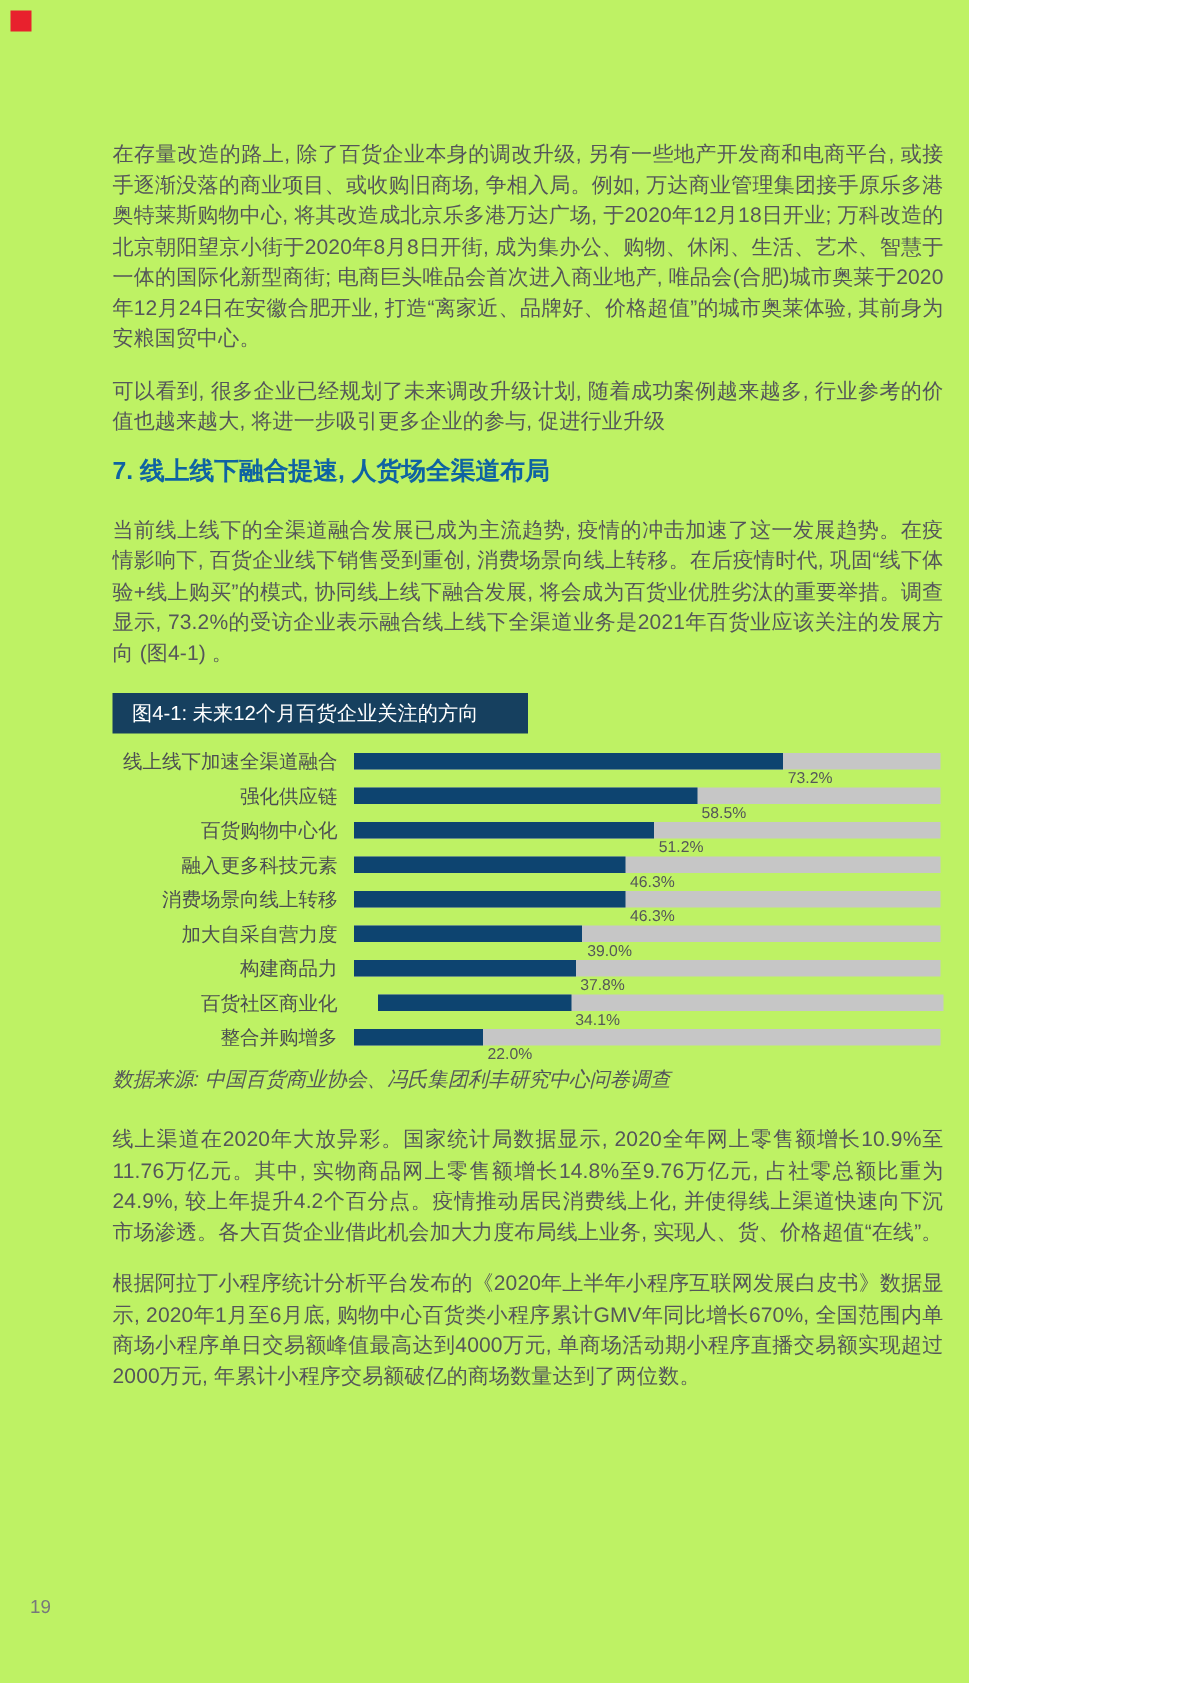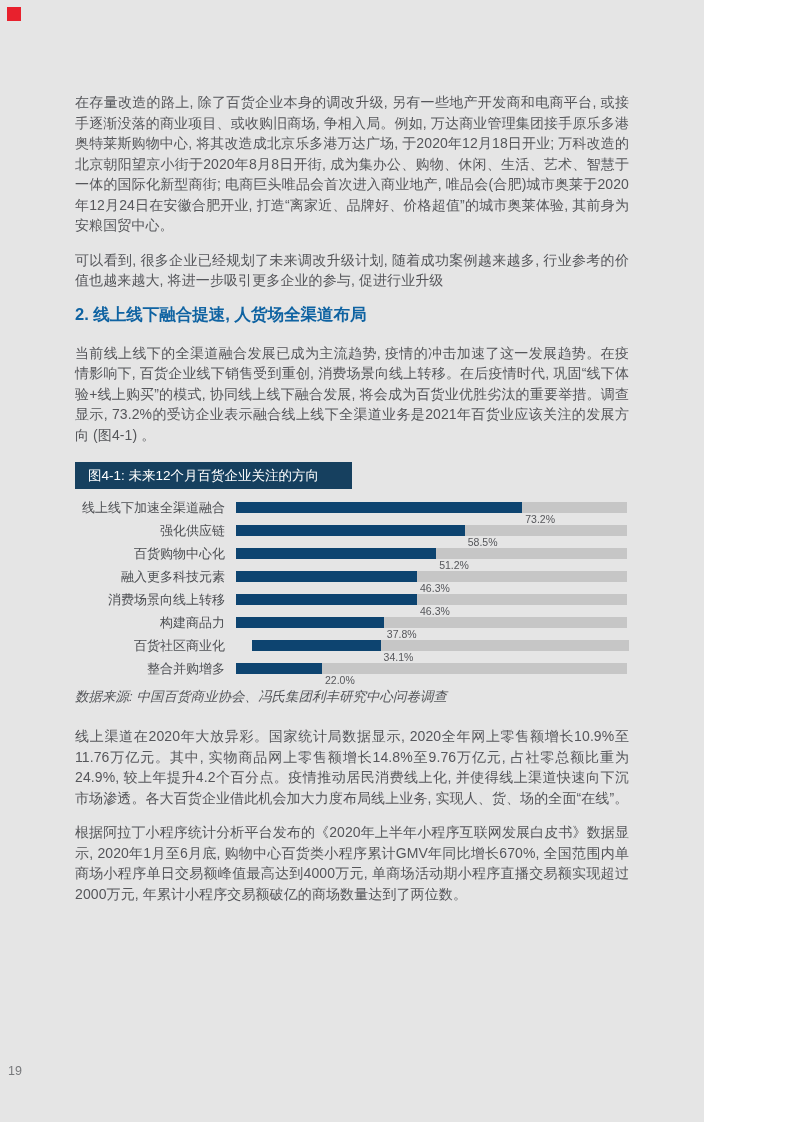--- a/index.html
+++ b/index.html
@@ -1,17 +1,17 @@
 <!DOCTYPE html>
 <html><head>
 <meta charset="utf-8">
 <style>
   html,body{margin:0;padding:0;background:#ffffff;}
   .page{
-    position:relative;width:704px;height:1122px;background:#e5e5e5;overflow:hidden;
+    position:relative;width:646px;height:1122px;background:#bef264;overflow:hidden;
     font-family:"Liberation Sans","DejaVu Sans",sans-serif;
   }
   .brand-square{position:absolute;left:7px;top:7px;width:14px;height:14px;background:#e8212d;}
   .col{position:absolute;left:75px;top:92px;width:554px;}
   .body-p{
     font-size:14px;line-height:20.5px;color:#55565a;margin:0 0 14px 0;
     text-align:justify;letter-spacing:0.1px;
   }
   .body-p.last{margin-bottom:0;}
   .sec-h{
@@ -30,36 +30,36 @@
   }
   .ctrack{position:relative;width:391px;height:11px;background:#c6c6c6;}
   .cfill{position:absolute;left:0;top:0;bottom:0;background:#0d4470;}
   .cval{
     position:absolute;top:12px;font-size:10.5px;line-height:11.5px;color:#55565a;
     padding-left:3px;white-space:nowrap;
   }
   .source{
     font-style:italic;font-size:13.5px;color:#54565a;margin:14px 0 21px 0;line-height:17px;
   }
-  .pagenum{position:absolute;left:8px;top:1064px;font-size:12.5px;color:#77787b;}
+  .pagenum{position:absolute;left:20px;top:1064px;font-size:12.5px;color:#77787b;}
 </style>
 </head>
 <body>
 
 <div class="page">
 
   <div class="brand-square"></div>
 
   <div class="col">
 
     <p class="body-p">在存量改造的路上, 除了百货企业本身的调改升级, 另有一些地产开发商和电商平台, 或接手逐渐没落的商业项目、或收购旧商场, 争相入局。例如, 万达商业管理集团接手原乐多港奥特莱斯购物中心, 将其改造成北京乐多港万达广场, 于2020年12月18日开业; 万科改造的北京朝阳望京小街于2020年8月8日开街, 成为集办公、购物、休闲、生活、艺术、智慧于一体的国际化新型商街; 电商巨头唯品会首次进入商业地产, 唯品会(合肥)城市奥莱于2020年12月24日在安徽合肥开业, 打造“离家近、品牌好、价格超值”的城市奥莱体验, 其前身为安粮国贸中心。</p>
 
     <p class="body-p">可以看到, 很多企业已经规划了未来调改升级计划, 随着成功案例越来越多, 行业参考的价值也越来越大, 将进一步吸引更多企业的参与, 促进行业升级</p>
 
-    <h2 class="sec-h">2. 线上线下融合提速, 人货场全渠道布局</h2>
+    <h2 class="sec-h">7. 线上线下融合提速, 人货场全渠道布局</h2>
 
     <p class="body-p">当前线上线下的全渠道融合发展已成为主流趋势, 疫情的冲击加速了这一发展趋势。在疫情影响下, 百货企业线下销售受到重创, 消费场景向线上转移。在后疫情时代, 巩固“线下体验+线上购买”的模式, 协同线上线下融合发展, 将会成为百货业优胜劣汰的重要举措。调查显示, 73.2%的受访企业表示融合线上线下全渠道业务是2021年百货业应该关注的发展方向 (图4-1) 。</p>
 
     <div class="figure">
       <div class="fig-title-bar" style="background: rgb(22, 64, 95);">
         <span>图4-1: 未来12个月百货企业关注的方向</span>
       </div>
 
       <div class="chart" id="chart">
           <div class="crow">
@@ -91,20 +91,27 @@
             </div>
           </div>
           <div class="crow">
             <div class="clabel">消费场景向线上转移</div>
             <div class="ctrack" style="background: rgb(198, 198, 198);">
               <div class="cfill" style="width: 46.3%; background: rgb(13, 68, 112);"></div>
               <div class="cval" style="left: 46.3%;">46.3%</div>
             </div>
           </div>
           <div class="crow">
+            <div class="clabel">加大自采自营力度</div>
+            <div class="ctrack" style="background: rgb(198, 198, 198);">
+              <div class="cfill" style="width: 39%; background: rgb(13, 68, 112);"></div>
+              <div class="cval" style="left: 39%;">39.0%</div>
+            </div>
+          </div>
+          <div class="crow">
             <div class="clabel">构建商品力</div>
             <div class="ctrack" style="background: rgb(198, 198, 198);">
               <div class="cfill" style="width: 37.8%; background: rgb(13, 68, 112);"></div>
               <div class="cval" style="left: 37.8%;">37.8%</div>
             </div>
           </div>
           <div class="crow">
             <div class="clabel">百货社区商业化</div>
             <div class="ctrack" style="background: rgb(198, 198, 198); margin-left: 16px;">
               <div class="cfill" style="width: 34.1%; background: rgb(13, 68, 112);"></div>
@@ -116,21 +123,21 @@
             <div class="ctrack" style="background: rgb(198, 198, 198);">
               <div class="cfill" style="width: 22%; background: rgb(13, 68, 112);"></div>
               <div class="cval" style="left: 22%;">22.0%</div>
             </div>
           </div>
         </div>
 
       <div class="source">数据来源: 中国百货商业协会、冯氏集团利丰研究中心问卷调查</div>
     </div>
 
-    <p class="body-p">线上渠道在2020年大放异彩。国家统计局数据显示, 2020全年网上零售额增长10.9%至11.76万亿元。其中, 实物商品网上零售额增长14.8%至9.76万亿元, 占社零总额比重为24.9%, 较上年提升4.2个百分点。疫情推动居民消费线上化, 并使得线上渠道快速向下沉市场渗透。各大百货企业借此机会加大力度布局线上业务, 实现人、货、场的全面“在线”。</p>
+    <p class="body-p">线上渠道在2020年大放异彩。国家统计局数据显示, 2020全年网上零售额增长10.9%至11.76万亿元。其中, 实物商品网上零售额增长14.8%至9.76万亿元, 占社零总额比重为24.9%, 较上年提升4.2个百分点。疫情推动居民消费线上化, 并使得线上渠道快速向下沉市场渗透。各大百货企业借此机会加大力度布局线上业务, 实现人、货、价格超值“在线”。</p>
 
     <p class="body-p last">根据阿拉丁小程序统计分析平台发布的《2020年上半年小程序互联网发展白皮书》数据显示, 2020年1月至6月底, 购物中心百货类小程序累计GMV年同比增长670%, 全国范围内单商场小程序单日交易额峰值最高达到4000万元, 单商场活动期小程序直播交易额实现超过2000万元, 年累计小程序交易额破亿的商场数量达到了两位数。</p>
 
   </div>
 
   <div class="pagenum">19</div>
 
 </div>
 
 </body></html>

